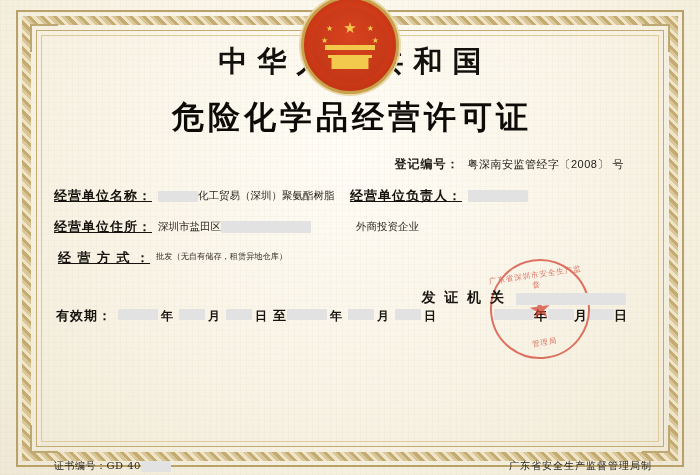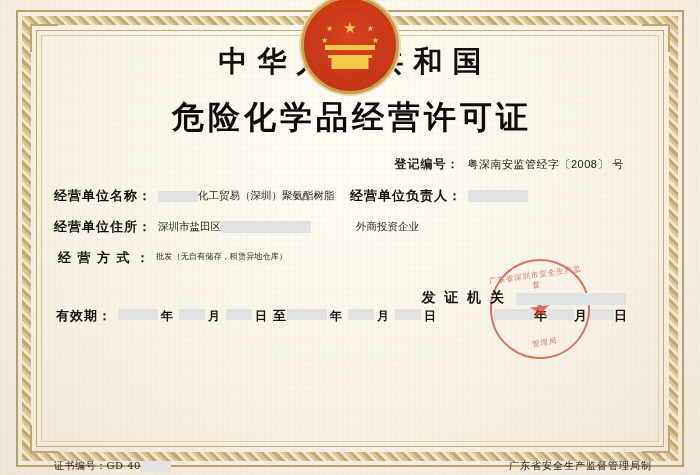--- a/index.html
+++ b/index.html
@@ -217,20 +217,21 @@
     min-width: 0;
   }
   .field-label {
     font-family: "DejaVu Serif", serif;
     font-weight: bold;
     font-size: 13px;
     letter-spacing: 1px;
     color: #17140f;
     white-space: nowrap;
     flex: none;
+    text-decoration: underline;
   }
   .field-value {
     font-size: 10.5px;
     color: #2c2821;
     margin-left: 6px;
     padding-top: 2px;
     line-height: 1.25;
     min-width: 0;
     overflow: hidden;
   }

